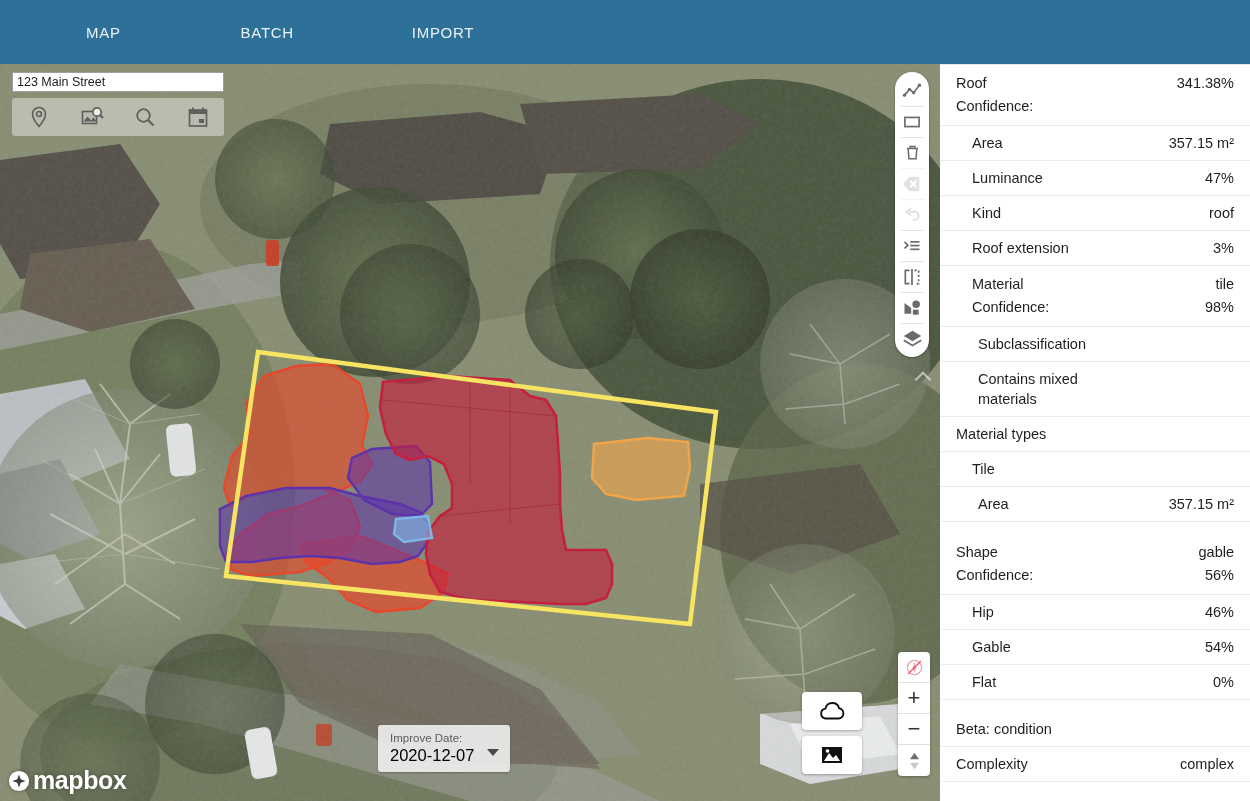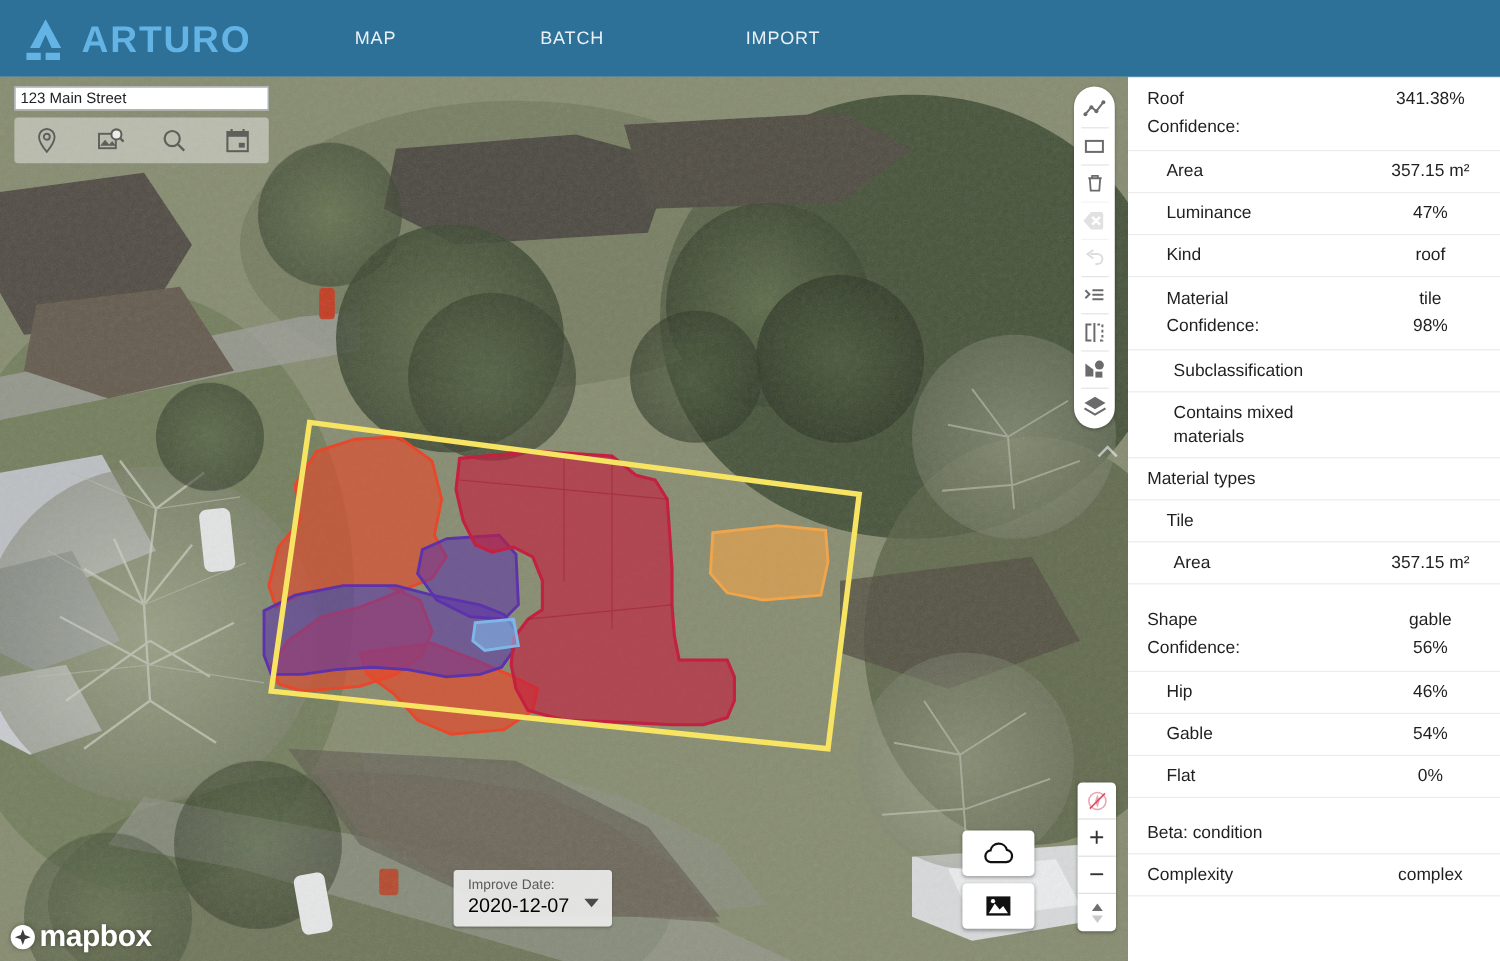--- a/index.html
+++ b/index.html
@@ -164,44 +164,36 @@
     justify-content: space-between;
     border-bottom: 1px solid #ececec;
     padding: 7px 16px 7px 0;
     min-height: 34px;
   }
   .prow .k {
     font-size: 14.5px; color: #1f1f1f; line-height: 20px;
   }
   .prow .v {
     font-size: 14.5px; color: #1f1f1f; line-height: 20px;
-    text-align: center; min-width: 84px;
+    text-align: right; min-width: 84px;
     margin-left: auto;
   }
   .ind0 { padding-left: 16px; }
   .ind1 { padding-left: 32px; }
   .ind2 { padding-left: 38px; }
   .prow.twoline .k { line-height: 23px; }
   .prow.twoline .v { line-height: 23px; }
   .spacer { height: 12px; }
 </style>
 </head>
 <body>
 
 <div class="app">
 
   <div class="header">
-    <div class="brand">
-      <svg class="brand-logo" viewBox="0 0 40 36">
-        <polygon points="20,2 33,26 25,26 20,15 15,26 7,26" fill="#63b3e4"></polygon>
-        <polygon points="4,30 16,30 16,36 4,36" fill="#63b3e4"></polygon>
-        <polygon points="20,30 32,30 32,36 20,36" fill="#63b3e4"></polygon>
-      </svg>
-      <div class="brand-text">ARTURO</div>
-    </div>
     <div class="nav">
       <a class="nav-item">MAP</a>
       <a class="nav-item">BATCH</a>
       <a class="nav-item">IMPORT</a>
     </div>
   </div>
 
   <div class="map">
     <svg class="map-imagery" viewBox="0 0 940 737" preserveAspectRatio="none">
       <defs>
@@ -503,20 +495,24 @@
           <div class="v">357.15 m²</div>
         </div>
         <div class="prow ind1">
           <div class="k">Luminance</div>
           <div class="v">47%</div>
         </div>
         <div class="prow ind1">
           <div class="k">Kind</div>
           <div class="v">roof</div>
         </div>
+        <div class="prow ind1">
+          <div class="k">Roof extension</div>
+          <div class="v">3%</div>
+        </div>
         <div class="prow ind1 twoline">
           <div class="k">
             <div>Material</div>
             <div>Confidence:</div>
           </div>
           <div class="v">
             <div>tile</div>
             <div>98%</div>
           </div>
         </div>

